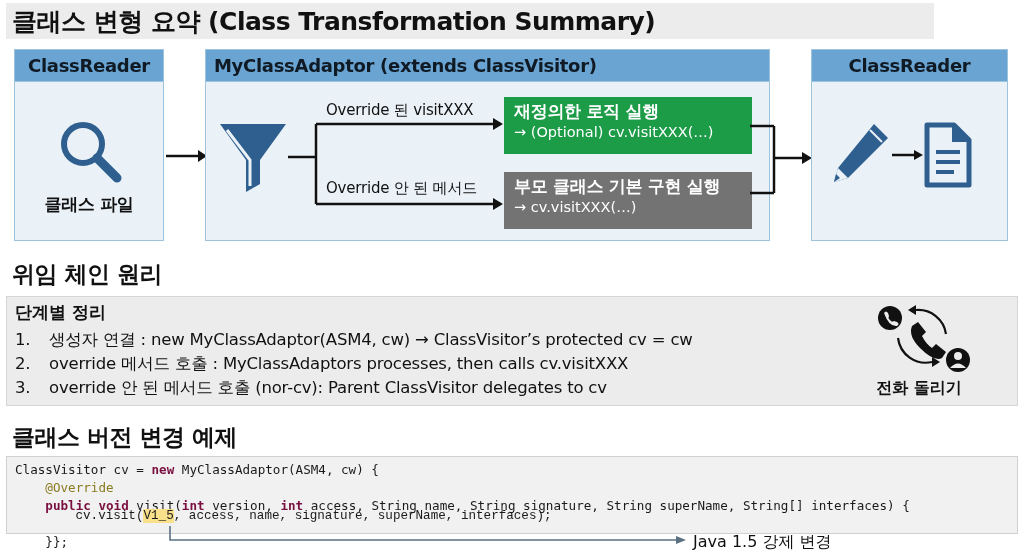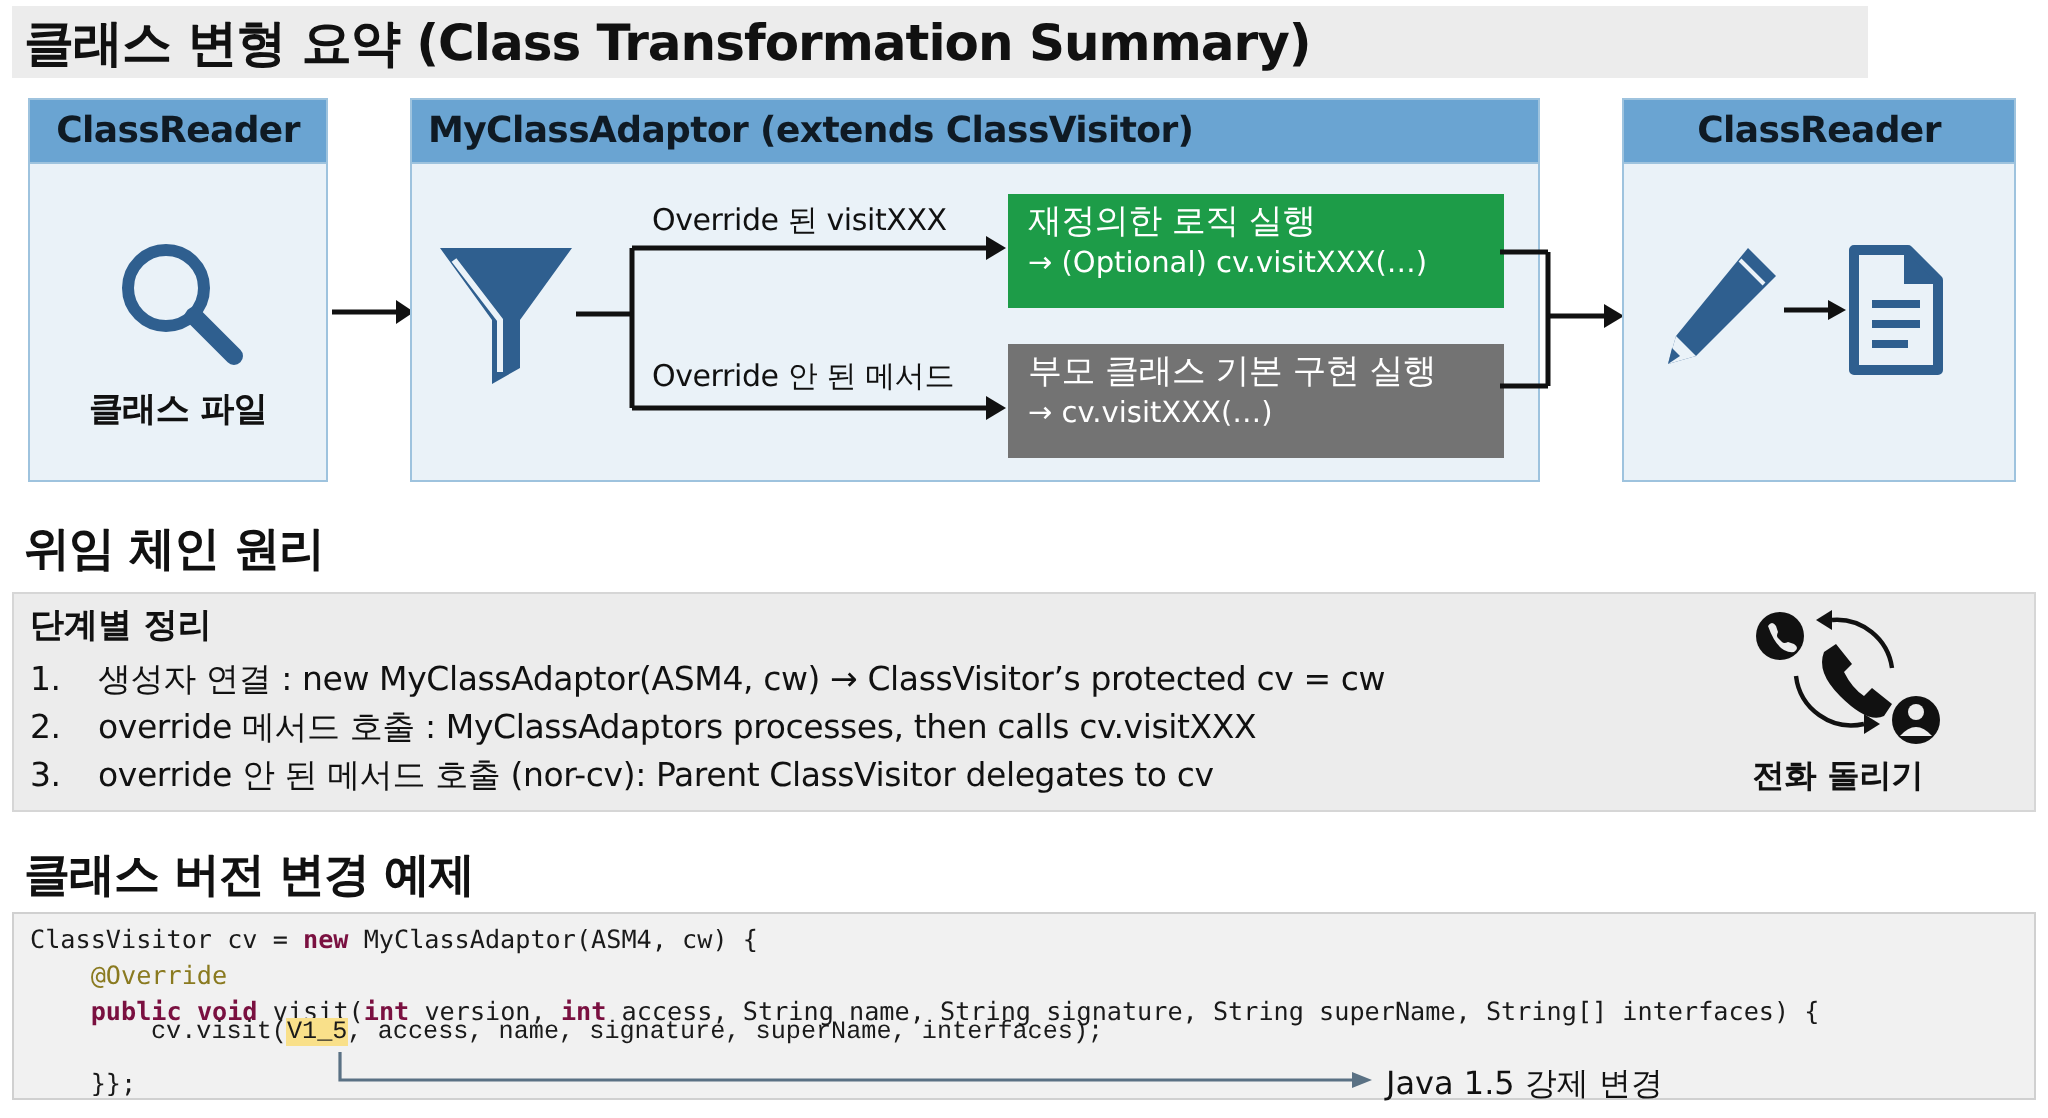--- a/index.html
+++ b/index.html
@@ -6,31 +6,31 @@
   body { width: 1024px; height: 559px; background: #ffffff; font-family: "DejaVu Sans", "Liberation Sans", sans-serif; position: relative; overflow: hidden; color: #111; }
   .title-bar { position: absolute; left: 6px; top: 3px; width: 928px; height: 36px; background: #ececec; }
   .title-bar span { position: absolute; left: 6px; top: 2px; font-size: 25px; font-weight: bold; letter-spacing: -0.5px; color: #111; }
   .box { position: absolute; border: 1px solid #9ec3de; background: #eaf2f8; }
   .box-head { height: 32px; background: #6aa4d2; border-bottom: 1px solid #9ec3de; font-weight: bold; font-size: 18px; color: #0f1a24; display: flex; align-items: center; justify-content: center; letter-spacing: -0.3px; }
   .box-head.left { justify-content: flex-start; padding-left: 8px; }
   .box-caption { position: absolute; left: 0; right: 0; text-align: center; font-weight: bold; font-size: 17px; color: #111; letter-spacing: -0.3px; }
   .icon { position: absolute; }
   .branch-label { position: absolute; font-size: 15px; color: #111; white-space: nowrap; letter-spacing: -0.2px; }
   .result-box { position: absolute; color: #fff; padding: 3px 10px; }
-  .result-box .t1 { font-weight: normal; font-size: 17px; letter-spacing: -0.3px; line-height: 22px; }
+  .result-box .t1 { font-weight: bold; font-size: 17px; letter-spacing: -0.3px; line-height: 22px; }
   .result-box .t2 { font-size: 14.5px; line-height: 20px; }
   .green { background: #1d9c48; }
   .gray { background: #737373; }
   .section-title { position: absolute; left: 12px; font-size: 23px; font-weight: bold; letter-spacing: -0.5px; color: #111; }
   .steps-panel { position: absolute; left: 6px; top: 296px; width: 1012px; height: 110px; background: #ececec; border: 1px solid #d6d6d6; }
   .steps-head { position: absolute; left: 8px; top: 4px; font-weight: bold; font-size: 17px; }
   .step { position: absolute; left: 8px; font-size: 16.5px; white-space: nowrap; letter-spacing: -0.2px; }
   .step .num { display: inline-block; width: 34px; }
   .phone-caption { position: absolute; left: 869px; top: 378px; width: 100px; text-align: center; font-weight: bold; font-size: 16px; }
-  .code-panel { position: absolute; left: 6px; top: 456px; width: 1012px; height: 94px; background: #f1f1f1; border: 1px solid #d0d0d0; }
+  .code-panel { position: absolute; left: 6px; top: 456px; width: 1012px; height: 78px; background: #f1f1f1; border: 1px solid #d0d0d0; }
   .code-line { position: absolute; left: 8px; font-family: "DejaVu Sans Mono", "Liberation Mono", monospace; font-size: 12.6px; white-space: pre; color: #1a1a1a; }
   .kw { color: #7a1040; font-weight: bold; }
   .ann { color: #8a7a20; }
   .hl { background: #f9e08a; }
   .java-note { position: absolute; left: 693px; top: 532px; font-size: 16px; white-space: nowrap; }
 </style>
 </head>
 <body>
 
 <div class="title-bar">

